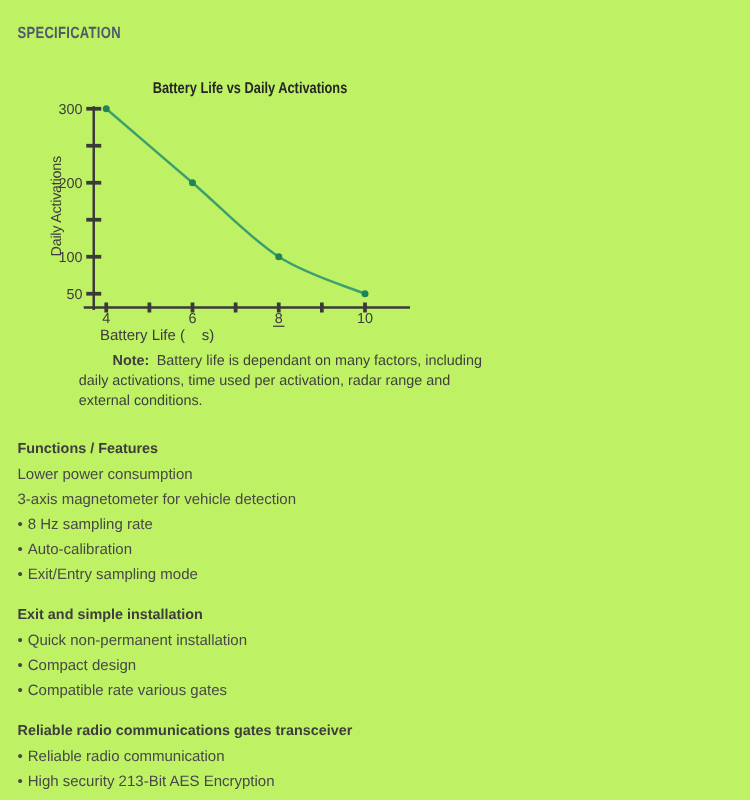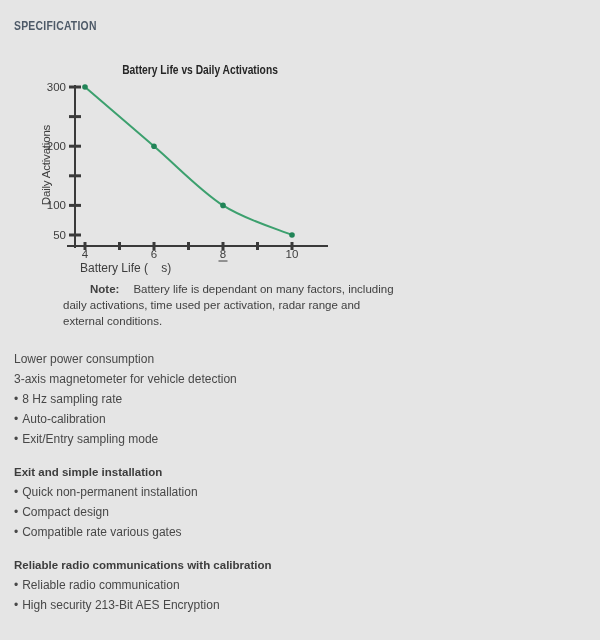--- a/index.html
+++ b/index.html
@@ -1,17 +1,17 @@
 <!DOCTYPE html>
 <html><head>
 <meta charset="utf-8">
 <style>
   html,body{margin:0;padding:0;background:#ffffff;}
   .page{
-    position:relative;width:600px;height:640px;background:#e5e5e5;
+    position:relative;width:600px;height:640px;background:#bef264;
     font-family:"Liberation Sans",sans-serif;color:#464646;overflow:hidden;
   }
   .spec-title{
     position:absolute;left:14px;top:18px;margin:0;
     font-size:13px;font-weight:700;color:#4e5a68;letter-spacing:.3px;
     transform:scaleX(.8);transform-origin:left center;white-space:nowrap;
   }
   .chart-title{
     position:absolute;left:80px;top:63px;width:240px;text-align:center;
     font-size:12.5px;font-weight:700;color:#262626;
@@ -25,21 +25,21 @@
   .xlabel{
     position:absolute;left:80px;top:261px;width:240px;text-align:left;
     font-size:12px;color:#3d3d3d;white-space:nowrap;
   }
   #chart-svg{position:absolute;left:0;top:0;}
   #chart-svg text{font-family:"Liberation Sans",sans-serif;}
   .note{
     position:absolute;left:63px;top:281px;width:334px;margin:0;
     font-size:11.5px;line-height:16px;color:#3f3f3f;
   }
-  .note-label{font-weight:700;margin-right:14px;padding-left:27px;}
+  .note-label{font-weight:700;margin-right:6px;padding-left:27px;}
   #sections{position:absolute;left:14px;top:349px;width:430px;}
   .section{margin:0 0 13px 0;}
   .section-heading{font-size:11.5px;line-height:20px;font-weight:700;color:#3d3d3d;}
   .feature-line{font-size:12px;line-height:20px;color:#484848;}
   .bullet{margin-right:4px;}
 </style>
 </head>
 <body>
 
 <div class="page">
@@ -82,32 +82,33 @@
         <circle cx="292" cy="235" r="2.8" fill="#218457"></circle>
       </svg>
   </div>
 
   <p class="note">
     <span class="note-label">Note:</span><span id="note-text">Battery life is dependant on many factors, including<br>daily activations, time used per activation, radar range and<br>external conditions.</span>
   </p>
 
   <div id="sections">
       <div class="section">
+        <div class="section-heading">Functions / Features</div>
         <div class="feature-line"><span>Lower power consumption</span></div>
         <div class="feature-line"><span>3-axis magnetometer for vehicle detection</span></div>
         <div class="feature-line"><span class="bullet">•</span><span>8 Hz sampling rate</span></div>
         <div class="feature-line"><span class="bullet">•</span><span>Auto-calibration</span></div>
         <div class="feature-line"><span class="bullet">•</span><span>Exit/Entry sampling mode</span></div>
       </div>
       <div class="section">
         <div class="section-heading">Exit and simple installation</div>
         <div class="feature-line"><span class="bullet">•</span><span>Quick non-permanent installation</span></div>
         <div class="feature-line"><span class="bullet">•</span><span>Compact design</span></div>
         <div class="feature-line"><span class="bullet">•</span><span>Compatible rate various gates</span></div>
       </div>
       <div class="section">
-        <div class="section-heading">Reliable radio communications with calibration</div>
+        <div class="section-heading">Reliable radio communications gates transceiver</div>
         <div class="feature-line"><span class="bullet">•</span><span>Reliable radio communication</span></div>
         <div class="feature-line"><span class="bullet">•</span><span>High security 213-Bit AES Encryption</span></div>
       </div>
     </div>
 
 </div>
 
 </body></html>

